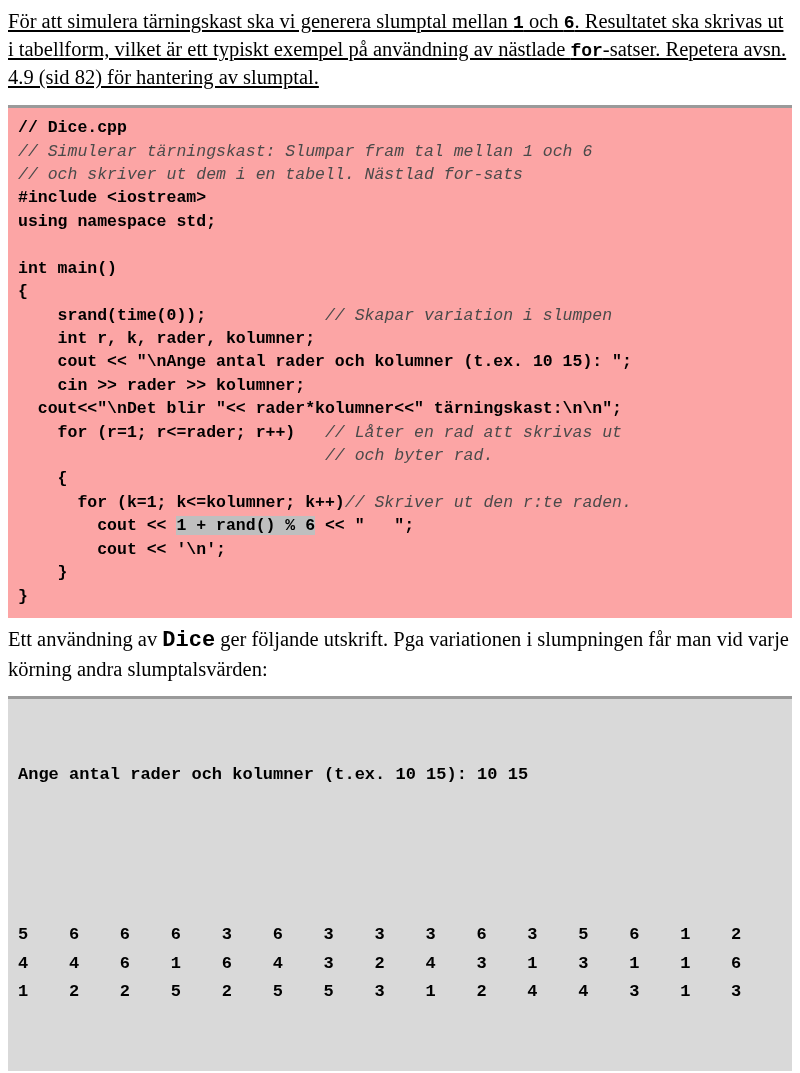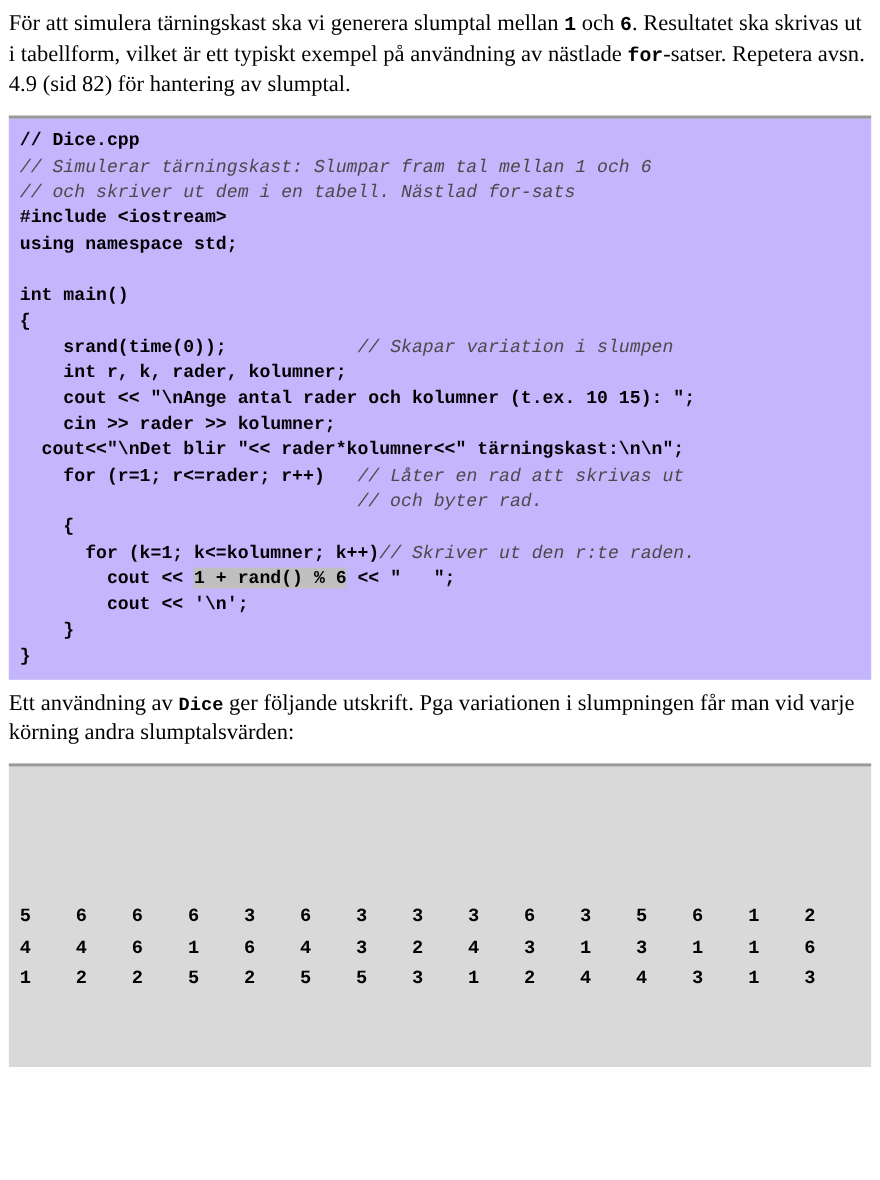--- a/index.html
+++ b/index.html
@@ -17,33 +17,34 @@
     width: 800px;
     box-sizing: border-box;
     padding: 4px 8px 0 8px;
   }
   .intro {
     font-family: "Liberation Serif", serif;
     font-size: 20.5px;
     line-height: 1.33;
     margin: 4px 0 0 0;
     text-align: left;
+    text-decoration: underline;
   }
   .intro .mono {
     font-family: "Liberation Mono", monospace;
     font-size: 18px;
     font-weight: bold;
   }
   .rule {
     height: 0;
     border-top: 3px solid #9a9a9a;
     margin: 14px 0 0 0;
   }
   .codeblock {
-    background: #c4b5fd;
+    background: #fca5a5;
     font-family: "Liberation Mono", monospace;
     font-size: 16.5px;
     line-height: 1.42;
     padding: 8px 10px 10px 10px;
     white-space: pre;
     overflow: hidden;
   }
   .codeblock .b { font-weight: bold; }
   .codeblock .c { font-style: italic; color: #4a4a4a; }
   .codeblock .hl {
@@ -51,21 +52,21 @@
     font-weight: bold;
   }
   .midtext {
     font-family: "Liberation Serif", serif;
     font-size: 20.5px;
     line-height: 1.3;
     margin: 8px 0 0 0;
   }
   .midtext .mono {
     font-family: "Liberation Mono", monospace;
-    font-size: 17px;
+    font-size: 22px;
     font-weight: bold;
   }
   .outblock {
     background: #d9d9d9;
     font-family: "Liberation Mono", monospace;
     font-weight: bold;
     font-size: 17px;
     line-height: 1.5;
     padding: 12px 10px 14px 10px;
     white-space: pre;
@@ -115,17 +116,18 @@
 <span class="b">        cout &lt;&lt; </span><span class="hl">1 + rand() % 6</span><span class="b"> &lt;&lt; "   ";</span>
 <span class="b">        cout &lt;&lt; '\n';</span>
 <span class="b">    }</span>
 <span class="b">}</span></div>
 
   <p class="midtext"><span>Ett användning av </span><span class="mono">Dice</span><span> ger följande utskrift. Pga variationen i slumpningen får man vid varje körning andra slumptalsvärden:</span></p>
 
   <div class="rule"></div>
 
   <div class="outblock">
+    <div class="head">Ange antal rader och kolumner (t.ex. 10 15): 10 15</div>
     <div class="spacer-line"></div>
     <div class="grid" id="dice-grid"><span>5</span><span>6</span><span>6</span><span>6</span><span>3</span><span>6</span><span>3</span><span>3</span><span>3</span><span>6</span><span>3</span><span>5</span><span>6</span><span>1</span><span>2</span><span>4</span><span>4</span><span>6</span><span>1</span><span>6</span><span>4</span><span>3</span><span>2</span><span>4</span><span>3</span><span>1</span><span>3</span><span>1</span><span>1</span><span>6</span><span>1</span><span>2</span><span>2</span><span>5</span><span>2</span><span>5</span><span>5</span><span>3</span><span>1</span><span>2</span><span>4</span><span>4</span><span>3</span><span>1</span><span>3</span></div>
   </div>
 
 </div>
 
 </body></html>

